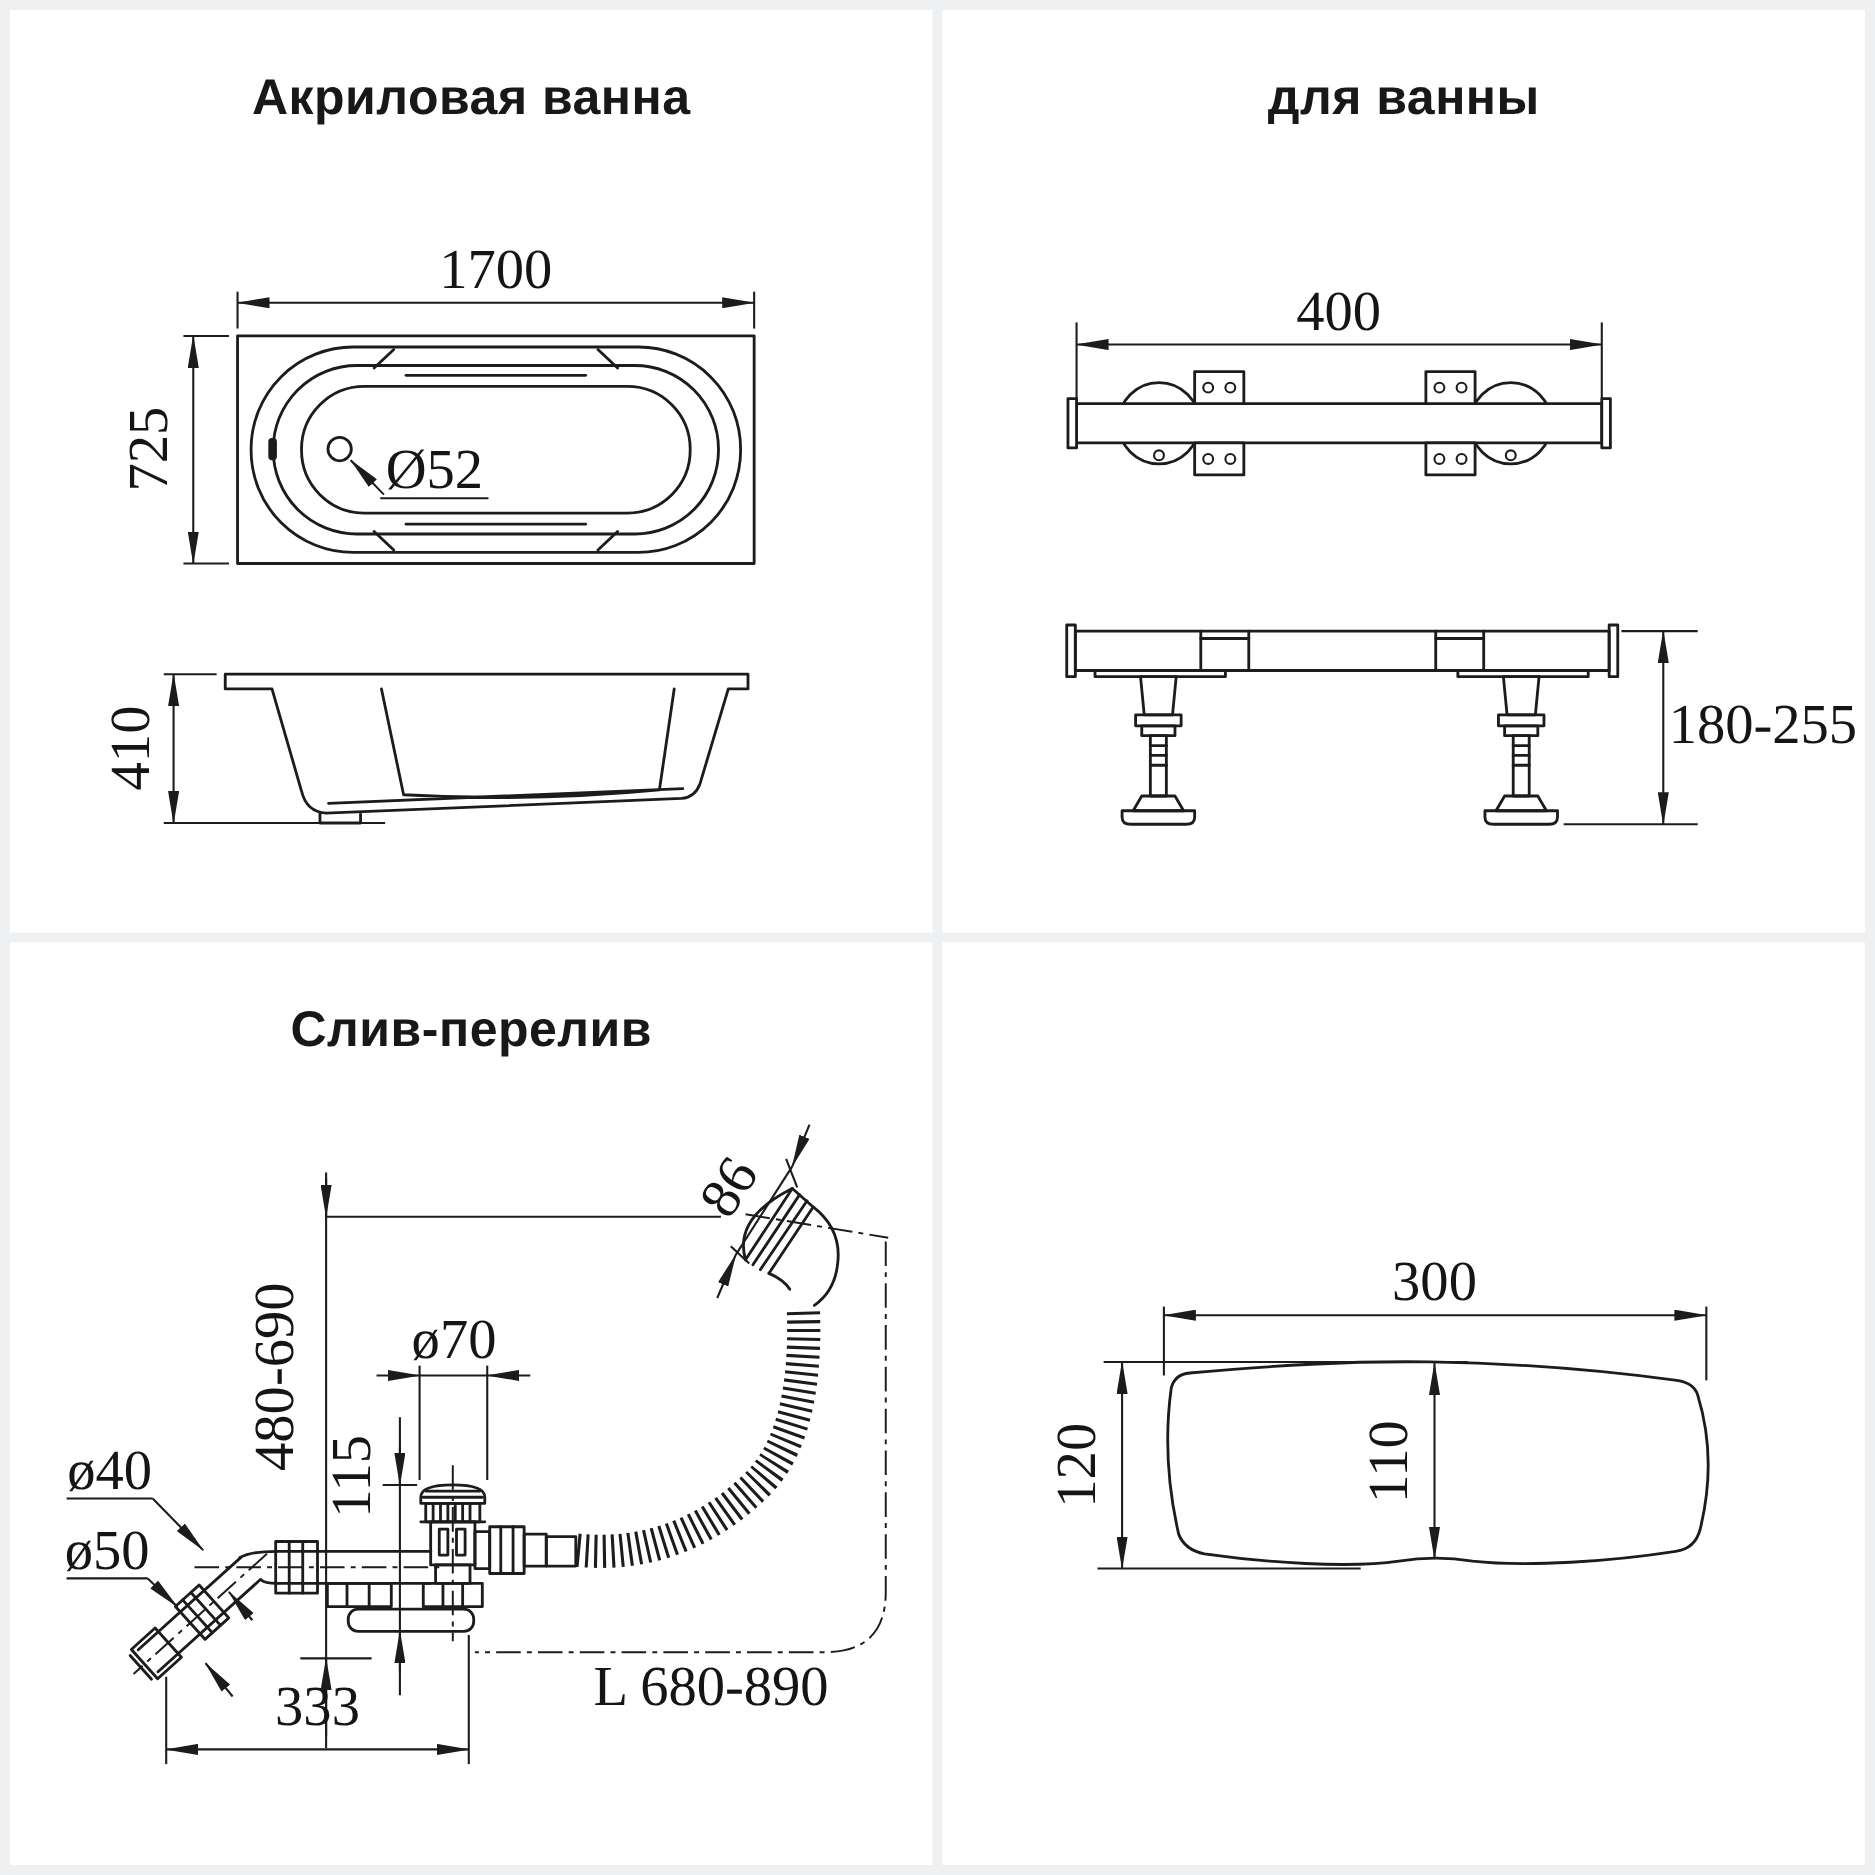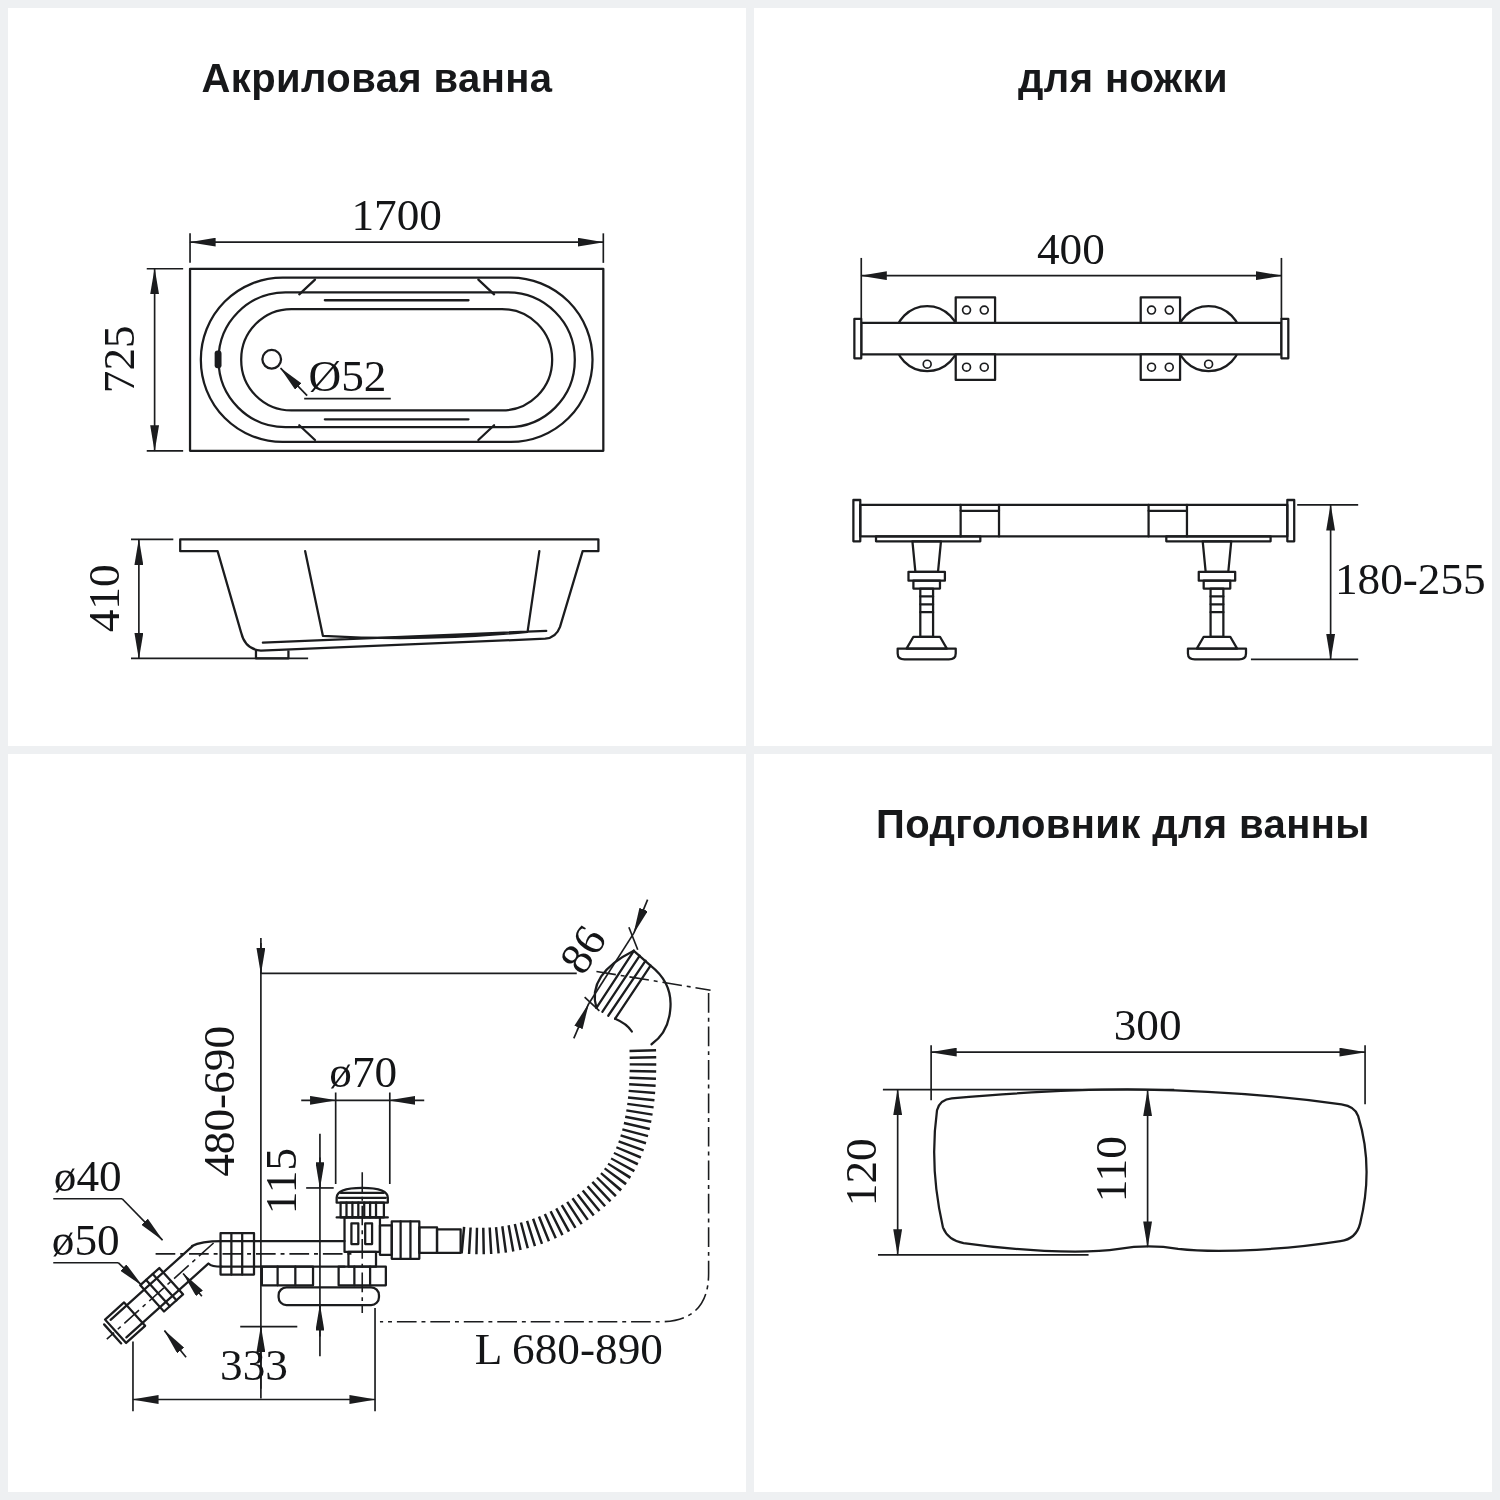--- a/index.html
+++ b/index.html
@@ -87,21 +87,21 @@
         <line x1="168" y1="540" x2="125" y2="540"></line>
         <line x1="125" y1="661" x2="305" y2="661"></line>
         <line x1="133" y1="540" x2="133" y2="661" marker-start="url(#m1)" marker-end="url(#m1)"></line>
       </g>
       <text class="dim" transform="translate(113,600) rotate(-90)" text-anchor="middle">410</text>
     </svg>
   </section>
 
   <section class="panel">
     <div class="title">
-      <div>для ножки</div>
+      <div>для ванны</div>
     </div>
     <svg class="draw" viewBox="0 0 750 750">
       <defs>
         <marker id="m2" viewBox="0 0 13.5 4.5" markerWidth="27" markerHeight="9" refX="13" refY="2.25" orient="auto-start-reverse" markerUnits="userSpaceOnUse">
           <path d="M0,0 L13.5,2.25 L0,4.5 Z" fill="#1b1c1e"></path>
         </marker>
       </defs>
 
       <g>
         <circle class="s" cx="176" cy="336" r="33"></circle>
@@ -173,20 +173,23 @@
       <g class="t">
         <line x1="552" y1="505" x2="614" y2="505"></line>
         <line x1="505" y1="662" x2="614" y2="662"></line>
         <line x1="586" y1="505" x2="586" y2="662" marker-start="url(#m2)" marker-end="url(#m2)"></line>
       </g>
       <text class="dim" x="667" y="596" text-anchor="middle" font-size="43">180-255</text>
     </svg>
   </section>
 
   <section class="panel">
+    <div class="title">
+      <span>Слив-перелив</span>
+    </div>
     <svg class="draw" viewBox="0 0 750 750">
       <defs>
         <marker id="m3" viewBox="0 0 13.5 4.5" markerWidth="27" markerHeight="9" refX="13" refY="2.25" orient="auto-start-reverse" markerUnits="userSpaceOnUse">
           <path d="M0,0 L13.5,2.25 L0,4.5 Z" fill="#1b1c1e"></path>
         </marker>
       </defs>
 
       <g>
         <path class="dd" d="M712,243 V528 Q712,577 662,577 H378"></path>
         <line class="dd" x1="598" y1="221" x2="714" y2="240"></line>
@@ -312,23 +315,20 @@
         <line x1="373" y1="563" x2="373" y2="668"></line>
         <line x1="127" y1="656" x2="373" y2="656" marker-start="url(#m3)" marker-end="url(#m3)"></line>
       </g>
       <text class="dim" x="250" y="636" text-anchor="middle" font-size="47">333</text>
 
       <text class="dim" x="570" y="620" text-anchor="middle" font-size="50">L 680-890</text>
     </svg>
   </section>
 
   <section class="panel">
-    <div class="title">
-      <span>Подголовник для ванны</span>
-    </div>
     <svg class="draw" viewBox="0 0 750 750">
       <defs>
         <marker id="m4" viewBox="0 0 13.5 4.5" markerWidth="27" markerHeight="9" refX="13" refY="2.25" orient="auto-start-reverse" markerUnits="userSpaceOnUse">
           <path d="M0,0 L13.5,2.25 L0,4.5 Z" fill="#1b1c1e"></path>
         </marker>
       </defs>
 
       <path class="s" d="M186,362 Q189,351 201,350 C270,344 330,340 396,341 C470,342 545,349 597,356
                Q611,358 614,368 Q630,420 616,477 Q612,493 596,495
                C545,503 475,508 431,503 Q401,498 371,503 C330,509 262,504 213,497

